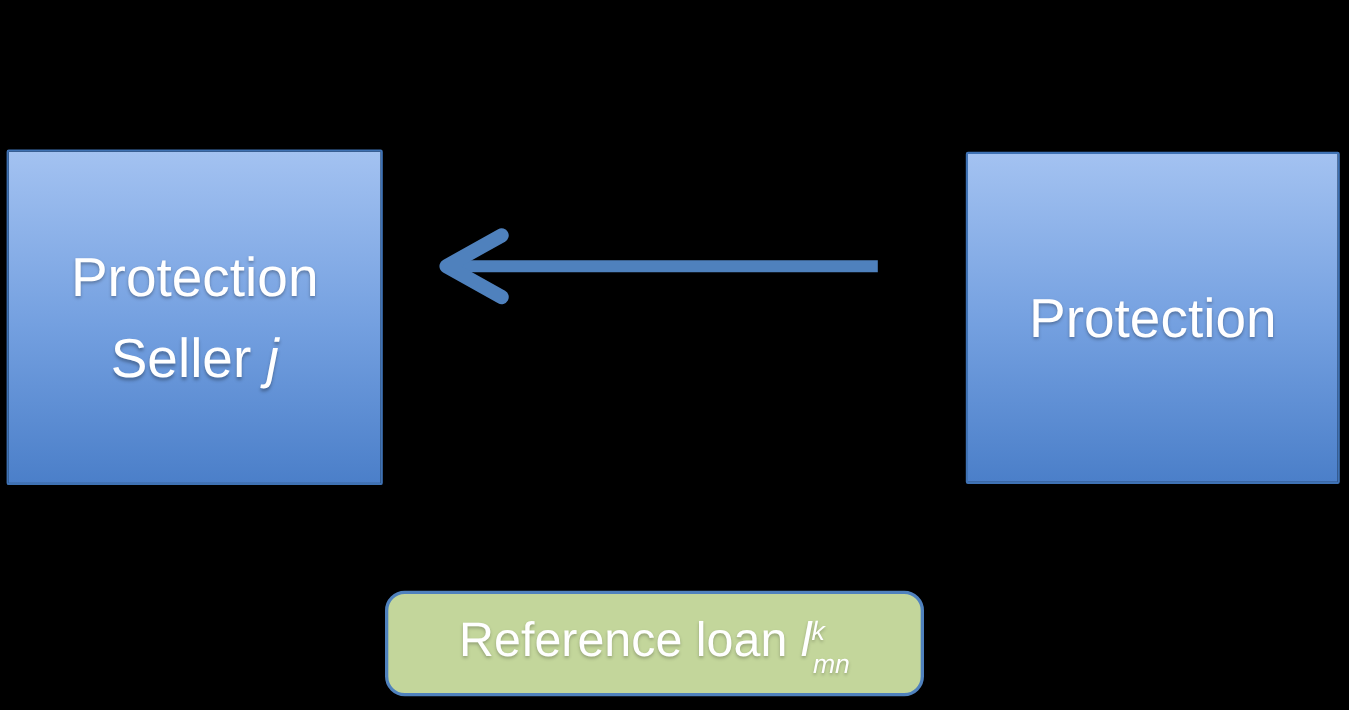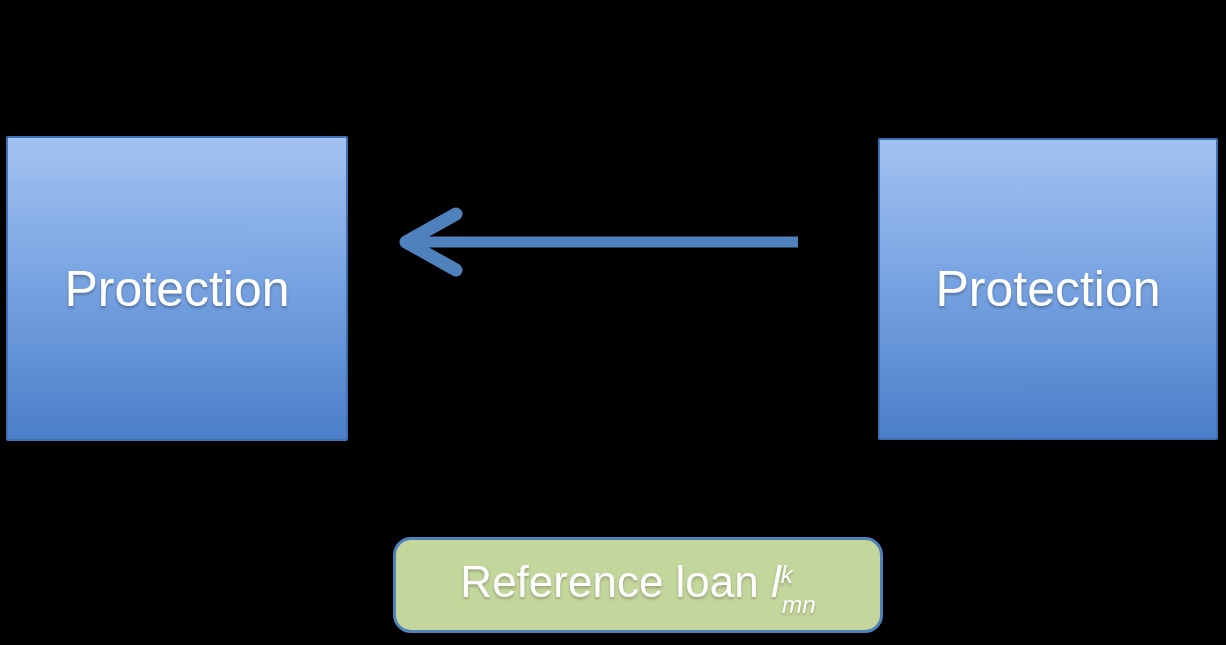--- a/index.html
+++ b/index.html
@@ -55,21 +55,21 @@
     width: 1226px;
     height: 645px;
     pointer-events: none;
   }
   .arrow-shaft { stroke: var(--arrow); stroke-width: 11; }
   .arrow-head  { stroke: var(--arrow); stroke-width: 13; fill: none;
                  stroke-linecap: round; stroke-linejoin: round; }
 
   .loan-box {
     position: absolute;
-    left: 393px; top: 537px;
+    left: 350px; top: 537px;
     width: 490px; height: 96px;
     background: var(--loan-fill);
     border: 3px solid var(--loan-border);
     border-radius: 18px;
     display: flex;
     align-items: center;
     justify-content: center;
   }
   .loan-label {
     color: var(--text);
@@ -94,20 +94,21 @@
   }
 </style>
 </head>
 <body>
 
 <div class="canvas">
 
   <div class="party-box seller-box">
     <div class="party-label">
       <div>Protection</div>
+      <div><span>Seller </span><span class="var-italic">j</span></div>
     </div>
   </div>
 
   <svg class="arrow-svg" viewBox="0 0 1226 645" aria-hidden="true">
     <line class="arrow-shaft" x1="798" y1="242" x2="414" y2="242"></line>
     <path class="arrow-head" d="M456 214 L406 242 L456 270"></path>
   </svg>
 
   <div class="party-box buyer-box">
     <div class="party-label">

